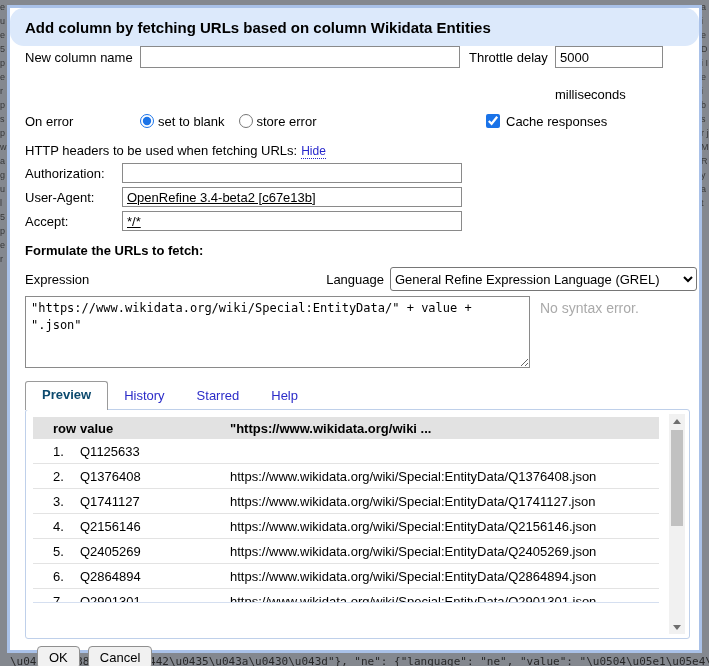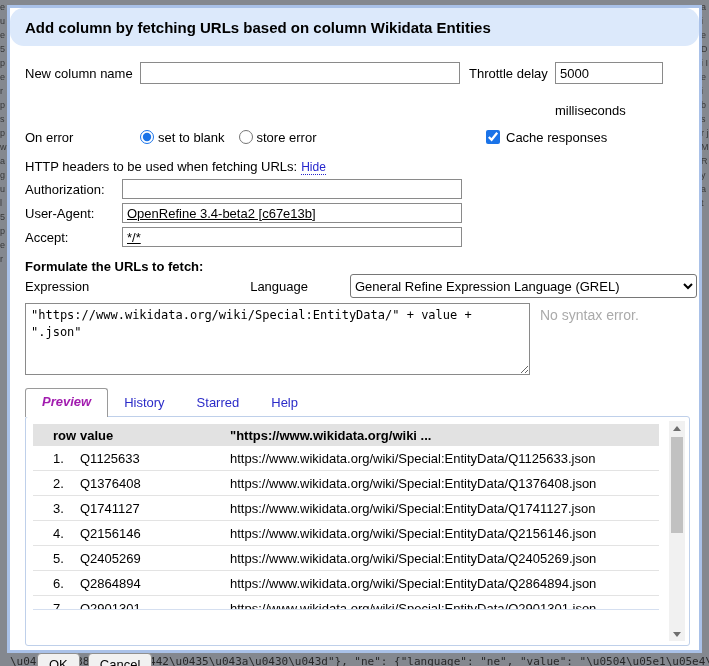--- a/index.html
+++ b/index.html
@@ -37,21 +37,21 @@
   }
   .title-bar h1 { font-size: 15px; font-weight: bold; }
   .content { padding: 0 2px 0 15px; position: relative; }
   .row { display: flex; align-items: center; }
   label, .lbl { font-size: 13px; }
   input[type=text] {
     border: 1px solid #8a8a8a; font-family: "Liberation Sans", sans-serif;
     font-size: 13px; padding: 2px 4px; background: #fff;
   }
   
-  .row-newcol { margin-top: 16px; align-items: flex-start; }
+  .row-newcol { align-items: flex-start; }
   .lbl-newcol { width: 115px; padding-top: 4px; }
   .inp-newcol { width: 320px; height: 22px; }
   .lbl-throttle { margin-left: 9px; width: 86px; padding-top: 4px; }
   .throttle-col { display: flex; flex-direction: column; gap: 16px; }
   .inp-throttle { width: 108px; height: 22px; }
   .throttle-unit { font-size: 13px; margin-top: 3px; }
   
   .row-onerror { margin-top: 9px; position: relative; height: 20px; }
   .lbl-onerror { width: 115px; }
   .radio-group { display: flex; align-items: center; gap: 4px; font-size: 13px; justify-content: space-between; }
@@ -60,43 +60,43 @@
   .cache-group { position: absolute; left: 461px; display: flex; align-items: center; gap: 6px; font-size: 13px; }
   
   .row-headers-title { margin-top: 12px; font-size: 13px; align-items: baseline; }
   .hide-link { font-size: 12px; color: #2525cc; border-bottom: 1px dotted #2525cc; margin-left: 4px; cursor: pointer; }
   .hdr-grid { margin-top: 4px; }
   .hdr-row { display: flex; align-items: center; margin-bottom: 4px; }
   .hdr-row .lbl { width: 97px; }
   .hdr-row input { width: 340px; height: 20px; text-decoration: underline; }
   
   .formulate { margin-top: 12px; font-size: 13px; font-weight: bold; }
-  .row-expr { height: 24px; gap: 36px; }
+  .row-expr { margin-top: 9px; height: 24px; }
   .lbl-expression { flex: 1; }
   .lbl-language { margin-right: 6px; }
   select {
-    width: 347px; height: 24px; font-family: "Liberation Sans", sans-serif;
+    width: 307px; height: 24px; font-family: "Liberation Sans", sans-serif;
     font-size: 13px; border: 1px solid #767676; border-radius: 3px; background: #fff;
   }
   .expr-area { position: relative; margin-top: 5px; }
   textarea {
     width: 505px; height: 72px; resize: both;
     border: 1px solid #8a8a8a; font-family: "DejaVu Sans Mono", monospace;
     font-size: 12px; line-height: 17px; padding: 3px 5px; overflow: hidden;
   }
   .syntax-status { position: absolute; left: 515px; top: 4px; font-size: 14px; color: #aaa; }
   
   .tab-bar { display: flex; margin-top: 9px; align-items: flex-end; position: relative; z-index: 2; }
   .tab {
     font-size: 13px; color: #2b2bc8; padding: 5px 16px 6px; cursor: pointer;
   }
   .tab.active {
-    color: #a21caf; font-weight: bold; background: #fff;
+    color: #0c4a6e; font-weight: bold; background: #fff;
     border: 1px solid #9a9a9a; border-bottom: none; border-radius: 3px 3px 0 0;
-    margin-bottom: -1px; padding-bottom: 8px; font-style: italic;
+    margin-bottom: -1px; padding-bottom: 8px;
   }
   .tab-panel {
     position: relative; width: 665px; height: 230px;
     border: 1px solid #bfd0ea; border-radius: 3px; background: #fff;
     z-index: 1;
   }
   .table-viewport {
     position: absolute; left: 7px; right: 30px; top: 7px; height: 186px;
     overflow: hidden; border-bottom: 1px solid #d5dff0;
   }
@@ -212,21 +212,20 @@
       <div class="table-viewport">
         <div class="thead">
           <span class="c-num">row</span>
           <span class="c-val">value</span>
           <span class="c-url">"https://www.wikidata.org/wiki ...</span>
         </div>
         <div>
             <div class="trow">
               <span class="c-num">1.</span>
               <span class="c-val">Q1125633</span>
-              <span class="c-url">https://www.wikidata.org/wiki/Special:EntityData/Q1125633.json</span>
             </div>
             <div class="trow">
               <span class="c-num">2.</span>
               <span class="c-val">Q1376408</span>
               <span class="c-url">https://www.wikidata.org/wiki/Special:EntityData/Q1376408.json</span>
             </div>
             <div class="trow">
               <span class="c-num">3.</span>
               <span class="c-val">Q1741127</span>
               <span class="c-url">https://www.wikidata.org/wiki/Special:EntityData/Q1741127.json</span>

